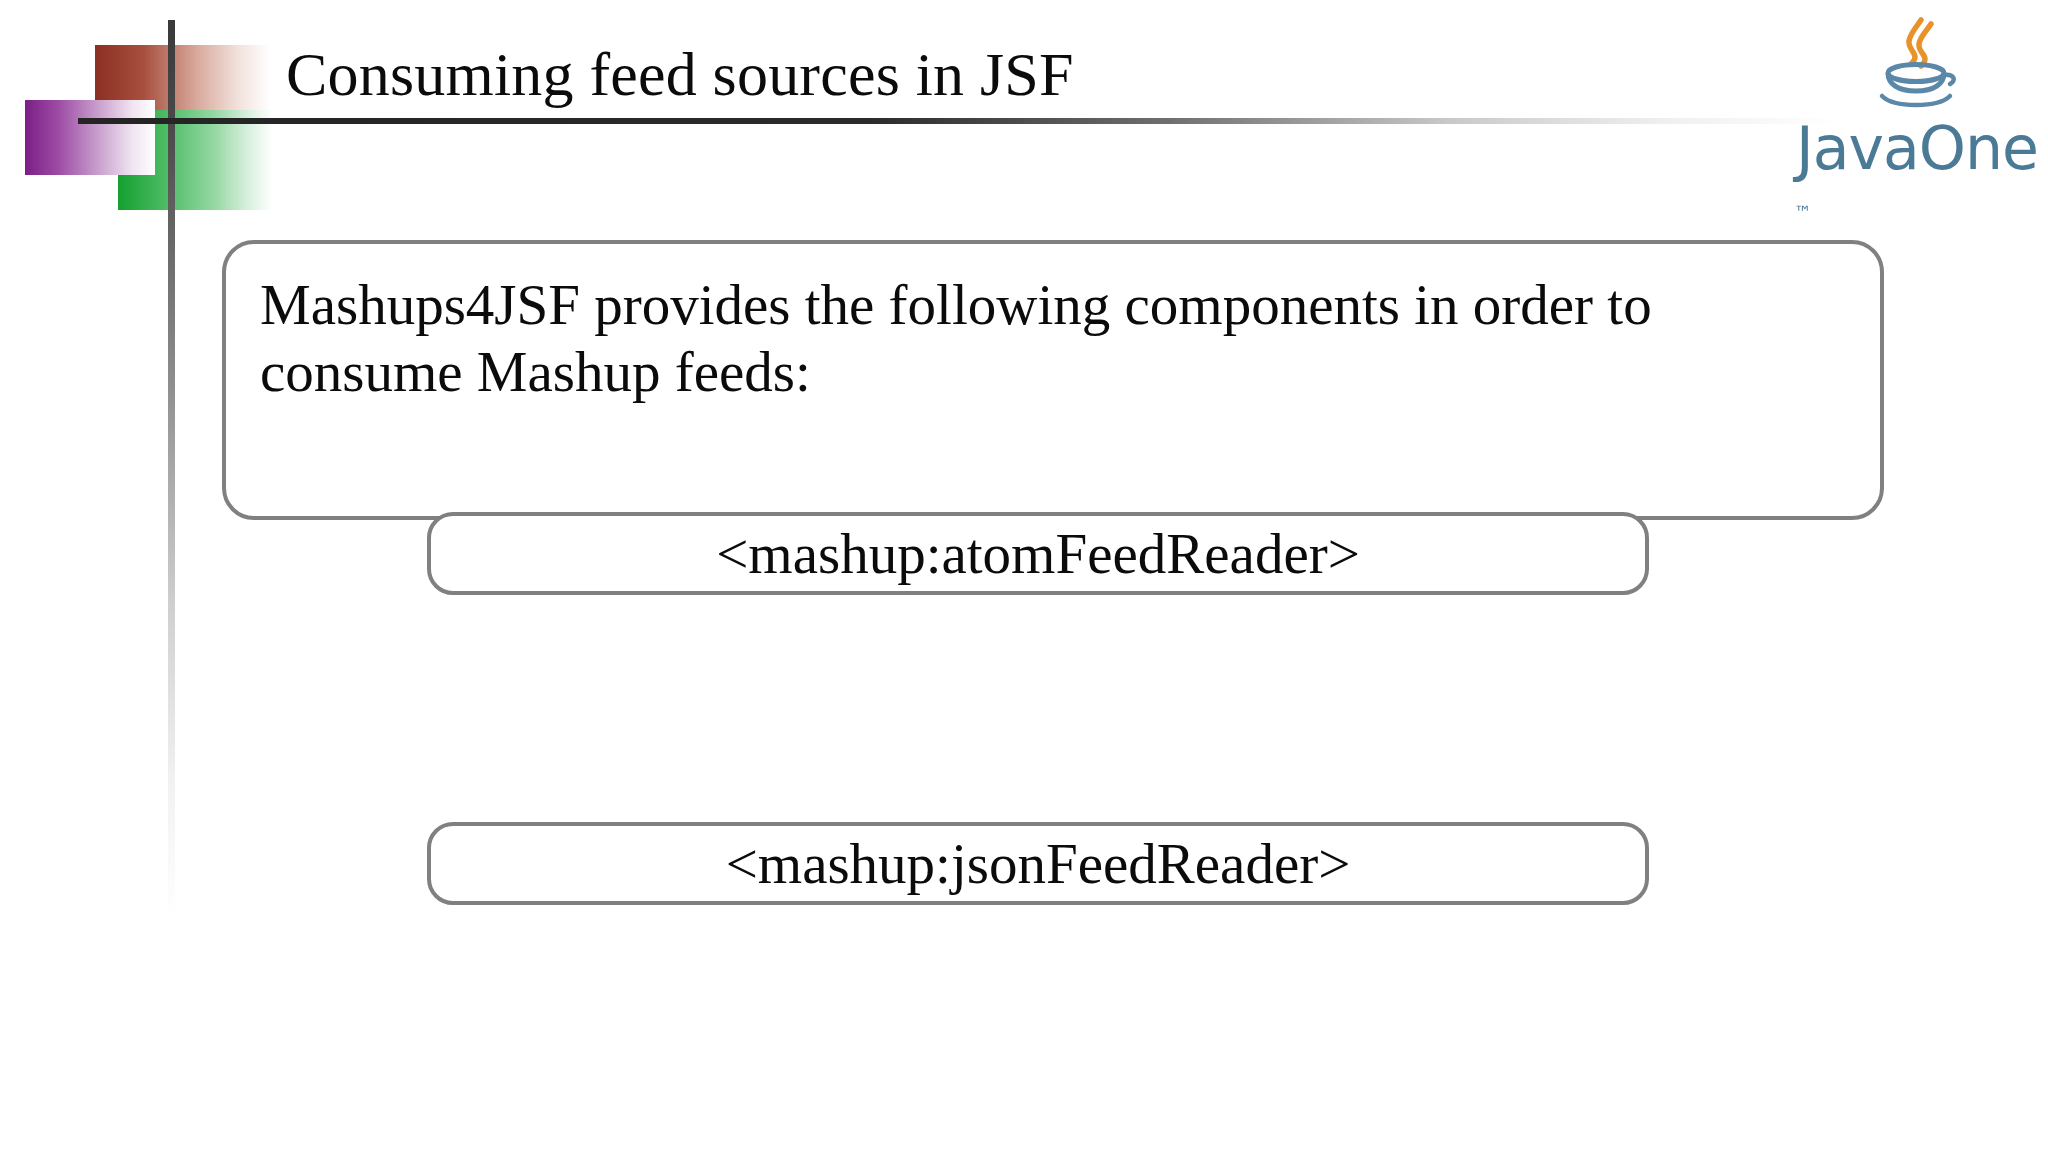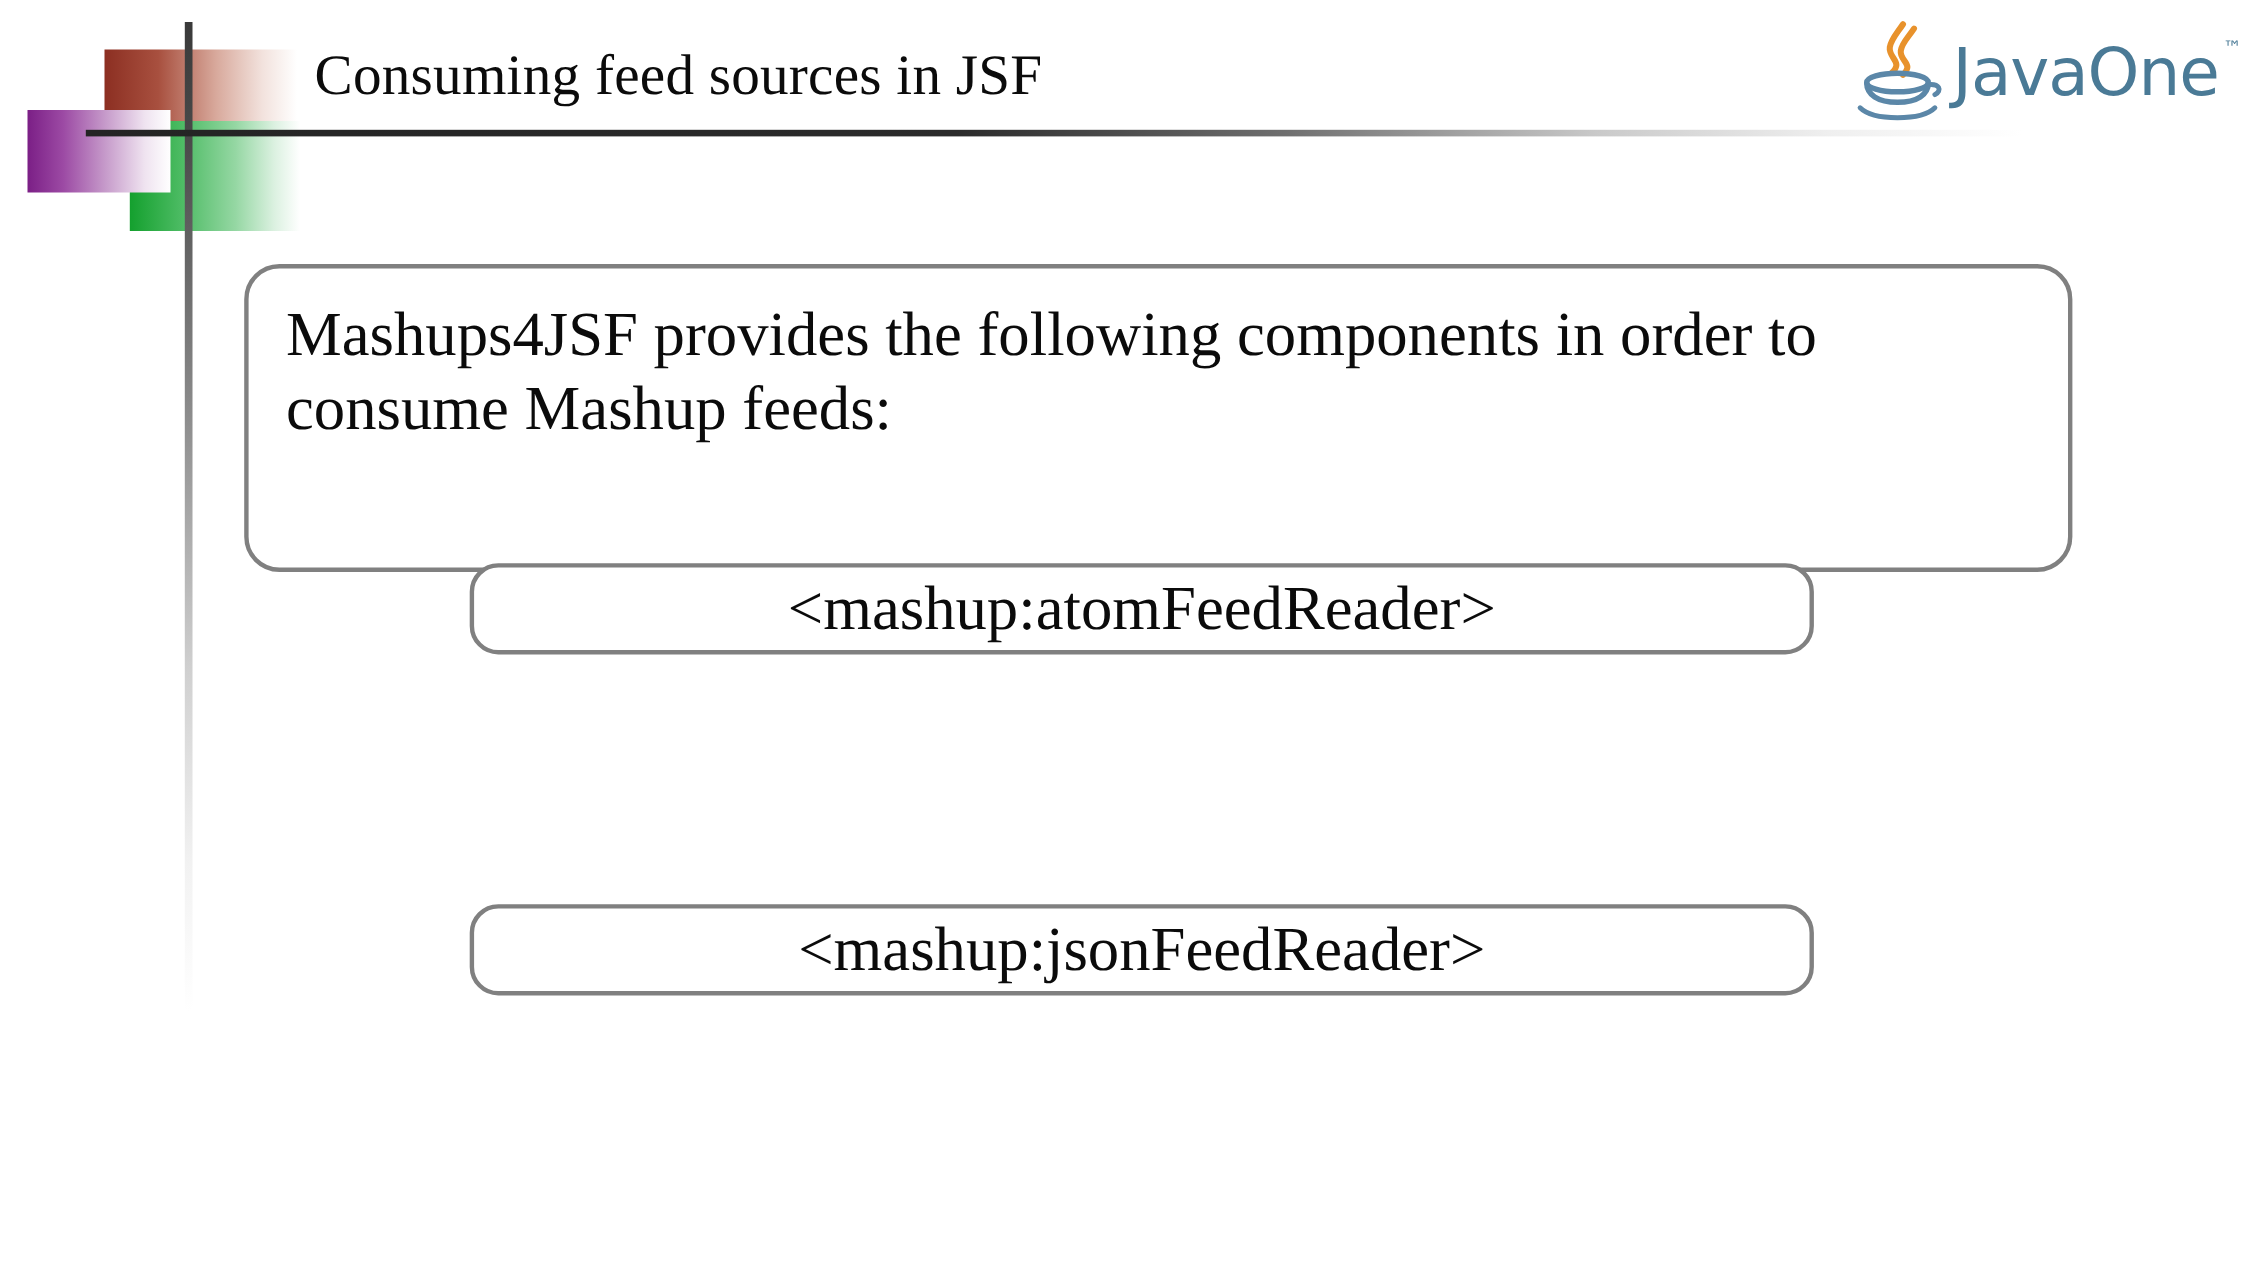--- a/index.html
+++ b/index.html
@@ -58,37 +58,38 @@
     width: 1760px;
     height: 6px;
     background: linear-gradient(to right, #242424 0%, #2b2b2b 45%, #6f6f6f 62%, #c9c9c9 78%, #efefef 90%, rgba(255,255,255,0) 100%);
   }
 
   
   .slide-title {
     position: absolute;
     left: 286px;
     top: 42px;
-    font-size: 52px;
+    font-size: 62px;
     line-height: 1.05;
     color: #0b0b0b;
     font-weight: 400;
     white-space: nowrap;
     letter-spacing: 0.2px;
   }
 
   
   .logo {
     position: absolute;
     right: 10px;
     top: 16px;
     height: 100px;
     display: flex;
     align-items: center;
     gap: 6px;
+    flex-direction: column;
   }
   .logo-cup { display: block; }
   .logo-word {
     font-family: "DejaVu Sans", "Liberation Sans", sans-serif;
     font-size: 60px;
     color: #4a7a96;
     letter-spacing: -1px;
     line-height: 1;
     font-weight: 400;
   }

